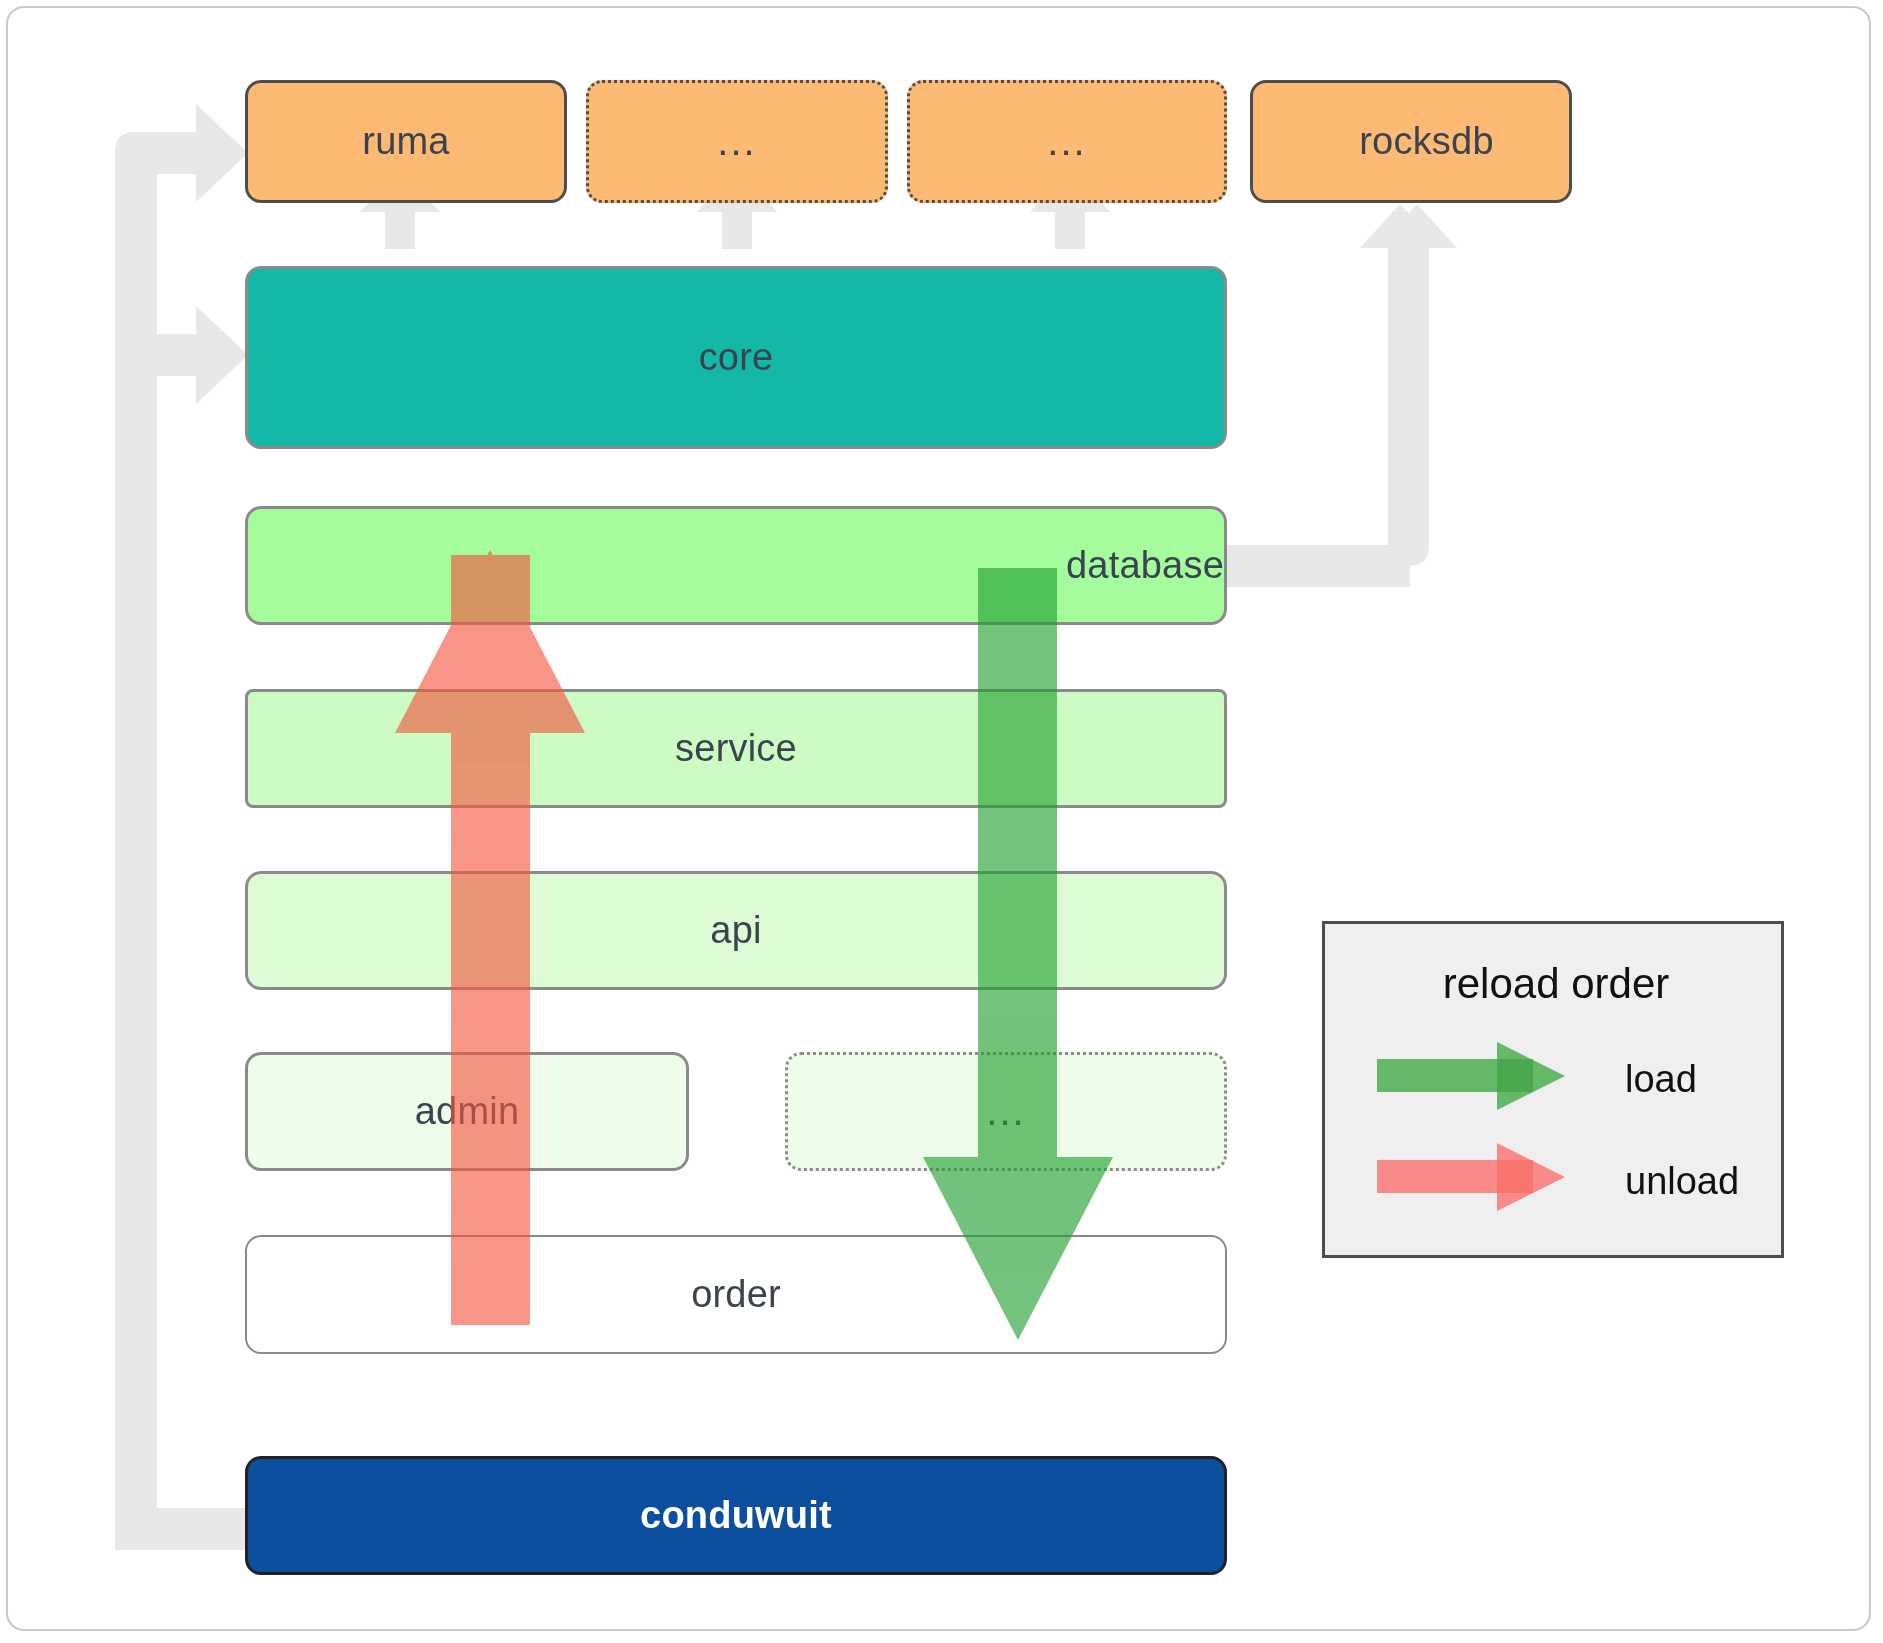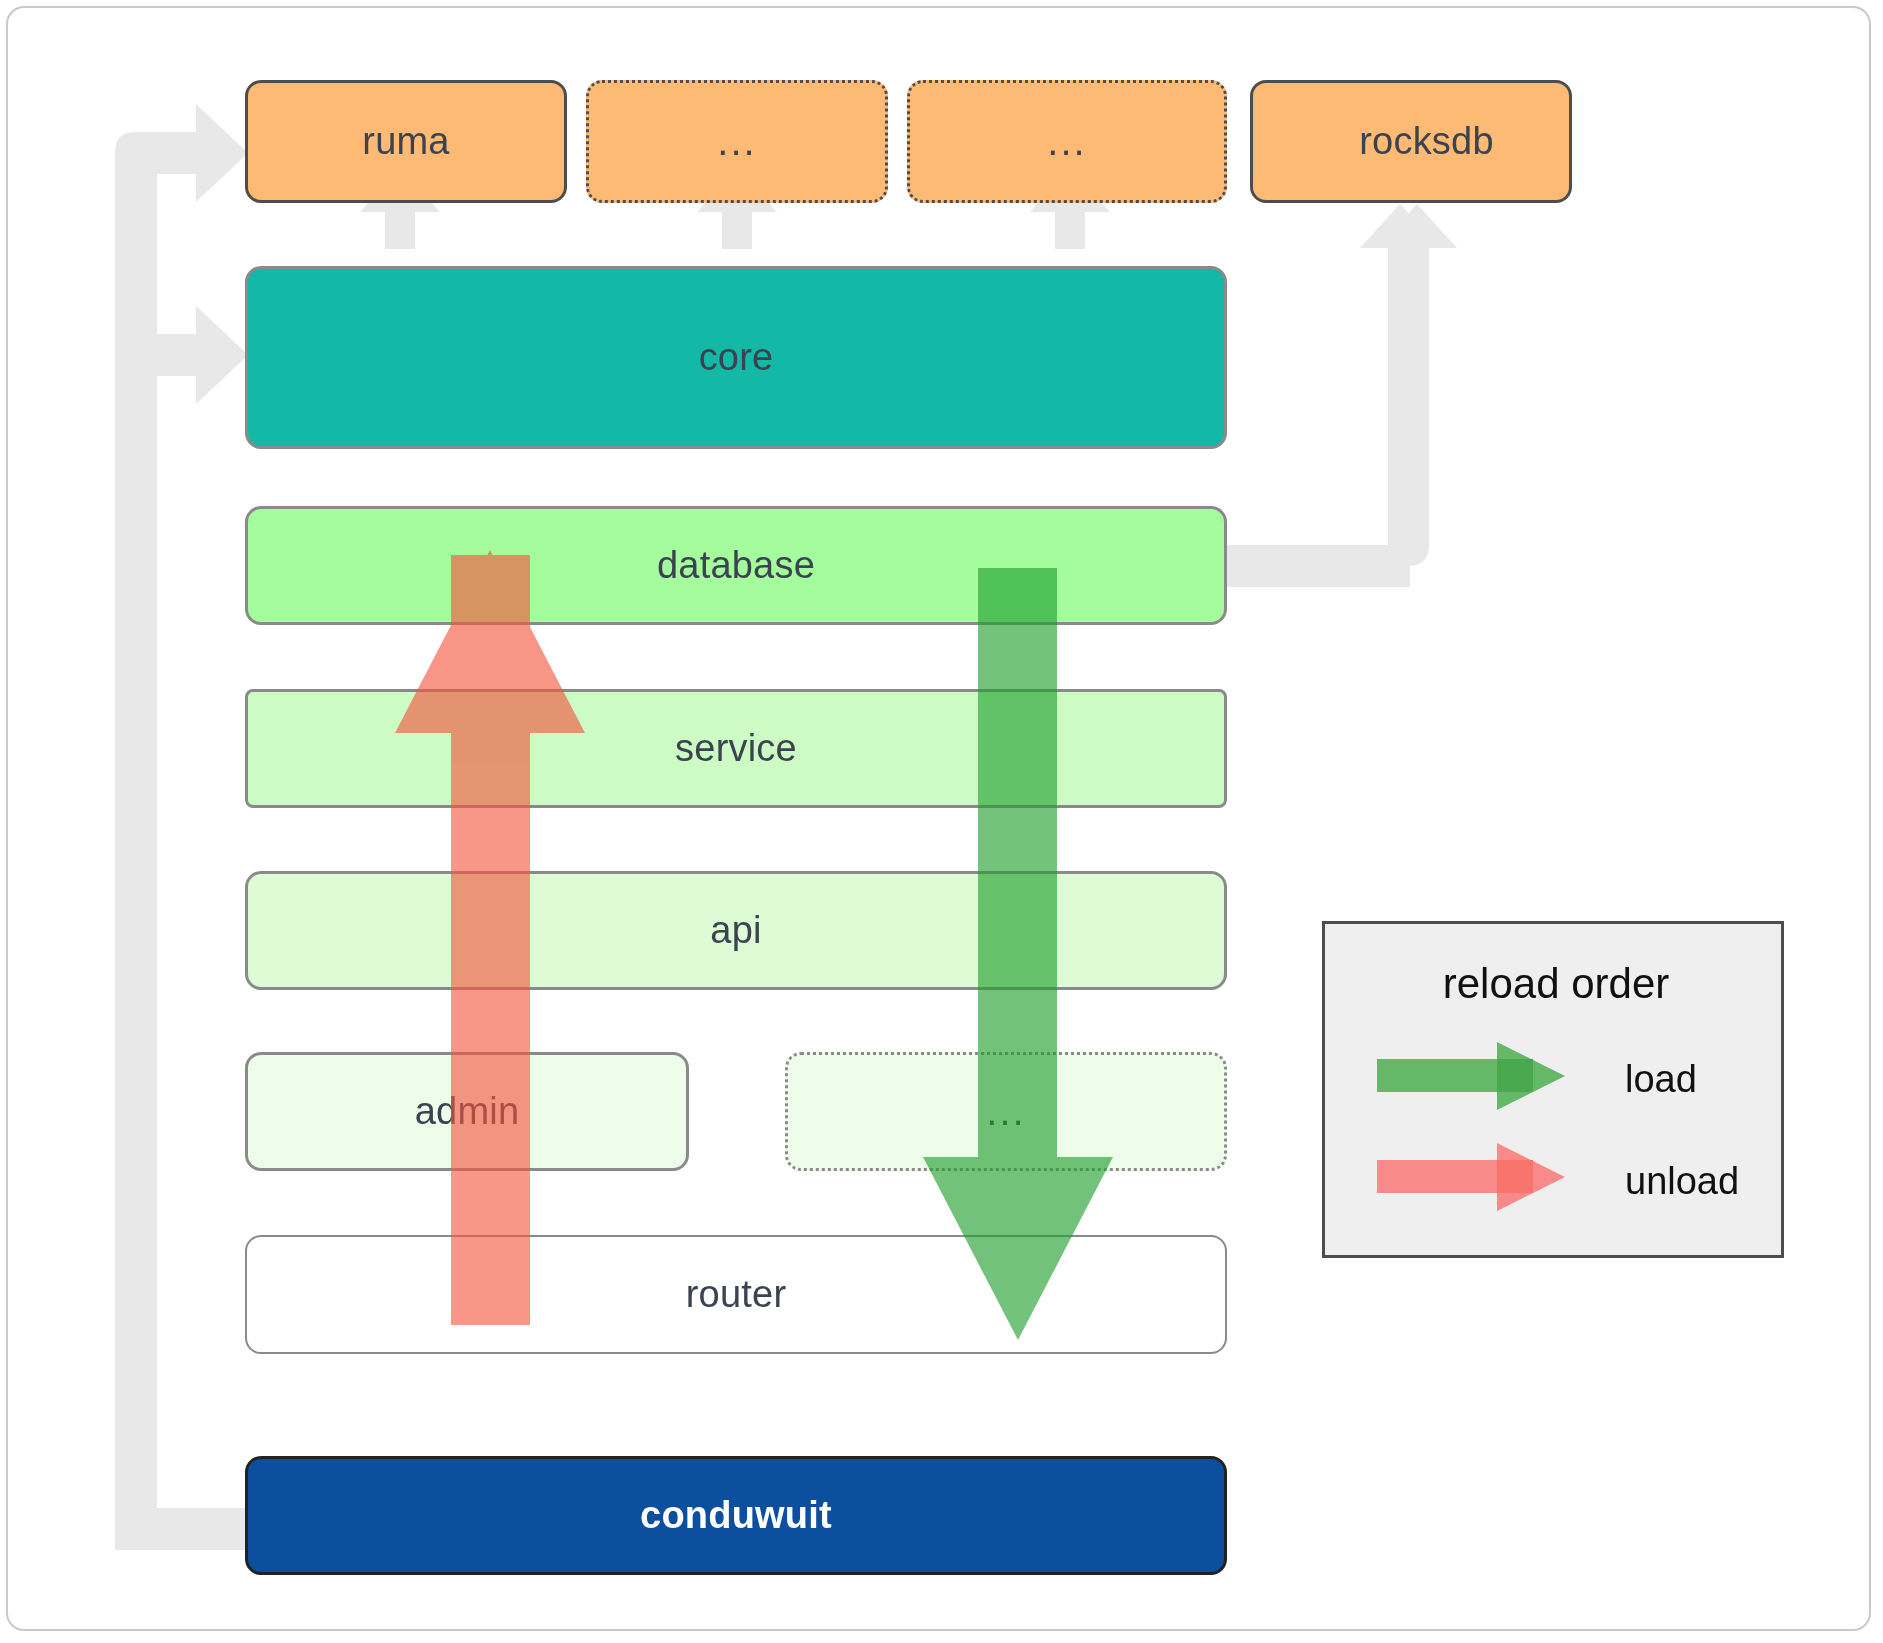--- a/index.html
+++ b/index.html
@@ -50,20 +50,21 @@
 
   .core-box {
     background: #14b8a6;
     border: 3px solid #8a8a8a;
     border-radius: 16px;
   }
   .db-box {
     background: #a4fc9d;
     border: 3px solid #8a8a8a;
     border-radius: 16px;
+    justify-content: flex-end;
   }
   .svc-box {
     background: #ccfbc4;
     border: 3px solid #8a8a8a;
     border-radius: 8px;
   }
   .api-box {
     background: #ddfcd5;
     border: 3px solid #8a8a8a;
     border-radius: 16px;
@@ -190,21 +191,21 @@
 
   <div class="node admin-box" style="left:245px; top:1052px; width:444px; height:119px;">
     <span>admin</span>
   </div>
 
   <div class="node admin-dotted" style="left:785px; top:1052px; width:442px; height:119px;">
     <span class="ellipsis">...</span>
   </div>
 
   <div class="node router-box" style="left:245px; top:1235px; width:982px; height:119px;">
-    <span>router</span>
+    <span>order</span>
   </div>
 
   <div class="node root-box" style="left:245px; top:1456px; width:982px; height:119px;">
     <span>conduwuit</span>
   </div>
 
   <svg class="layer over" viewBox="0 0 1883 1643">
 
     <g opacity="0.62">
 

